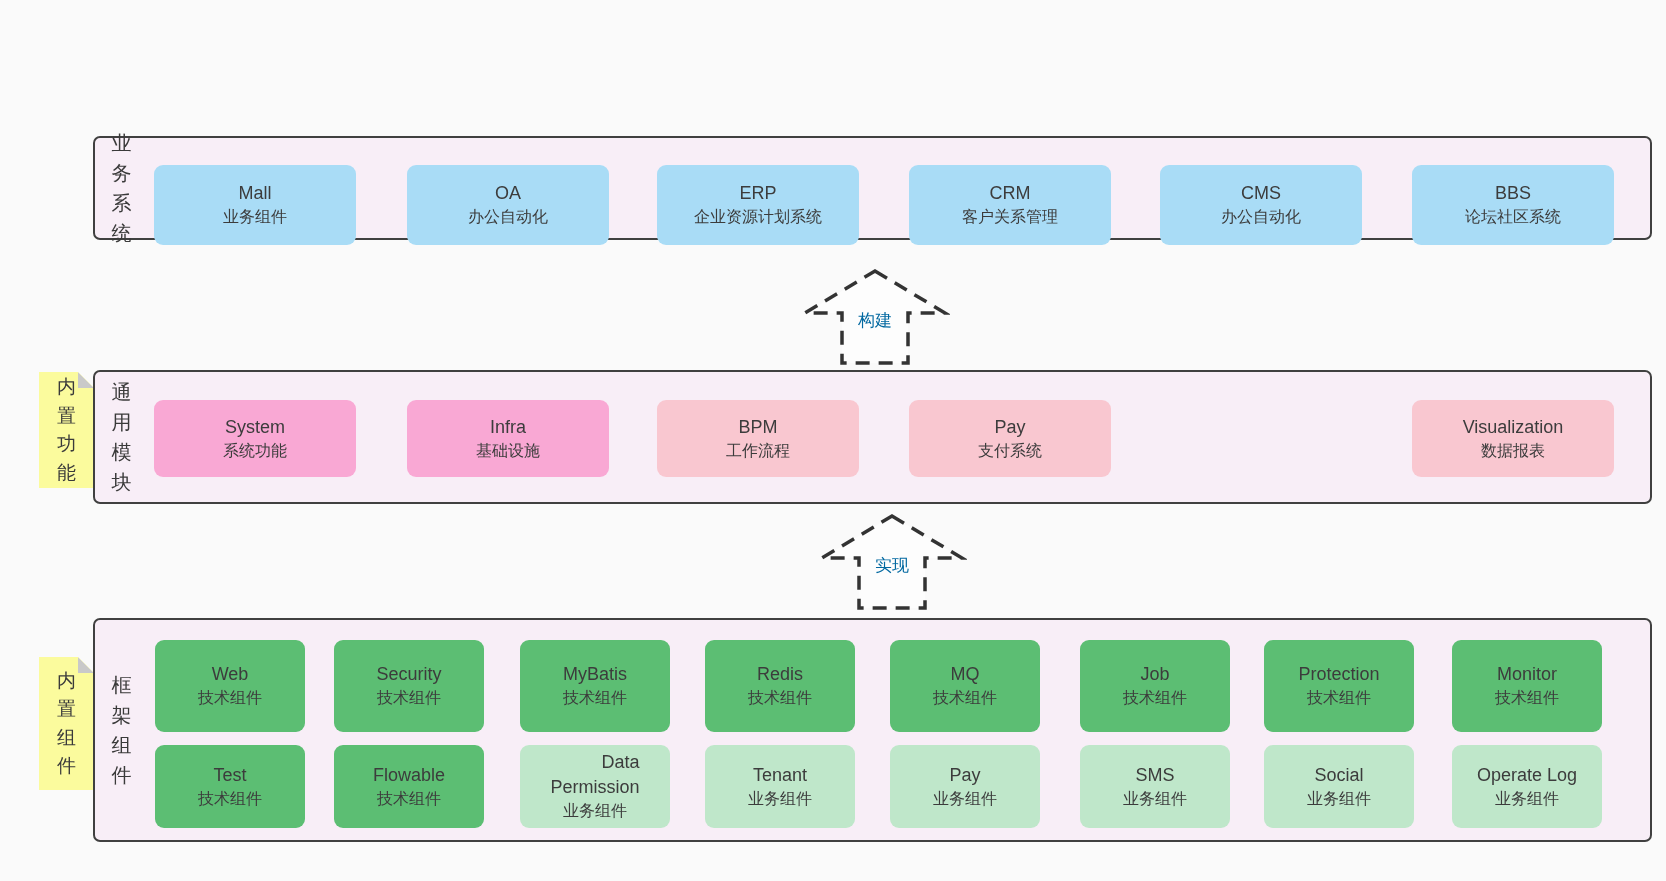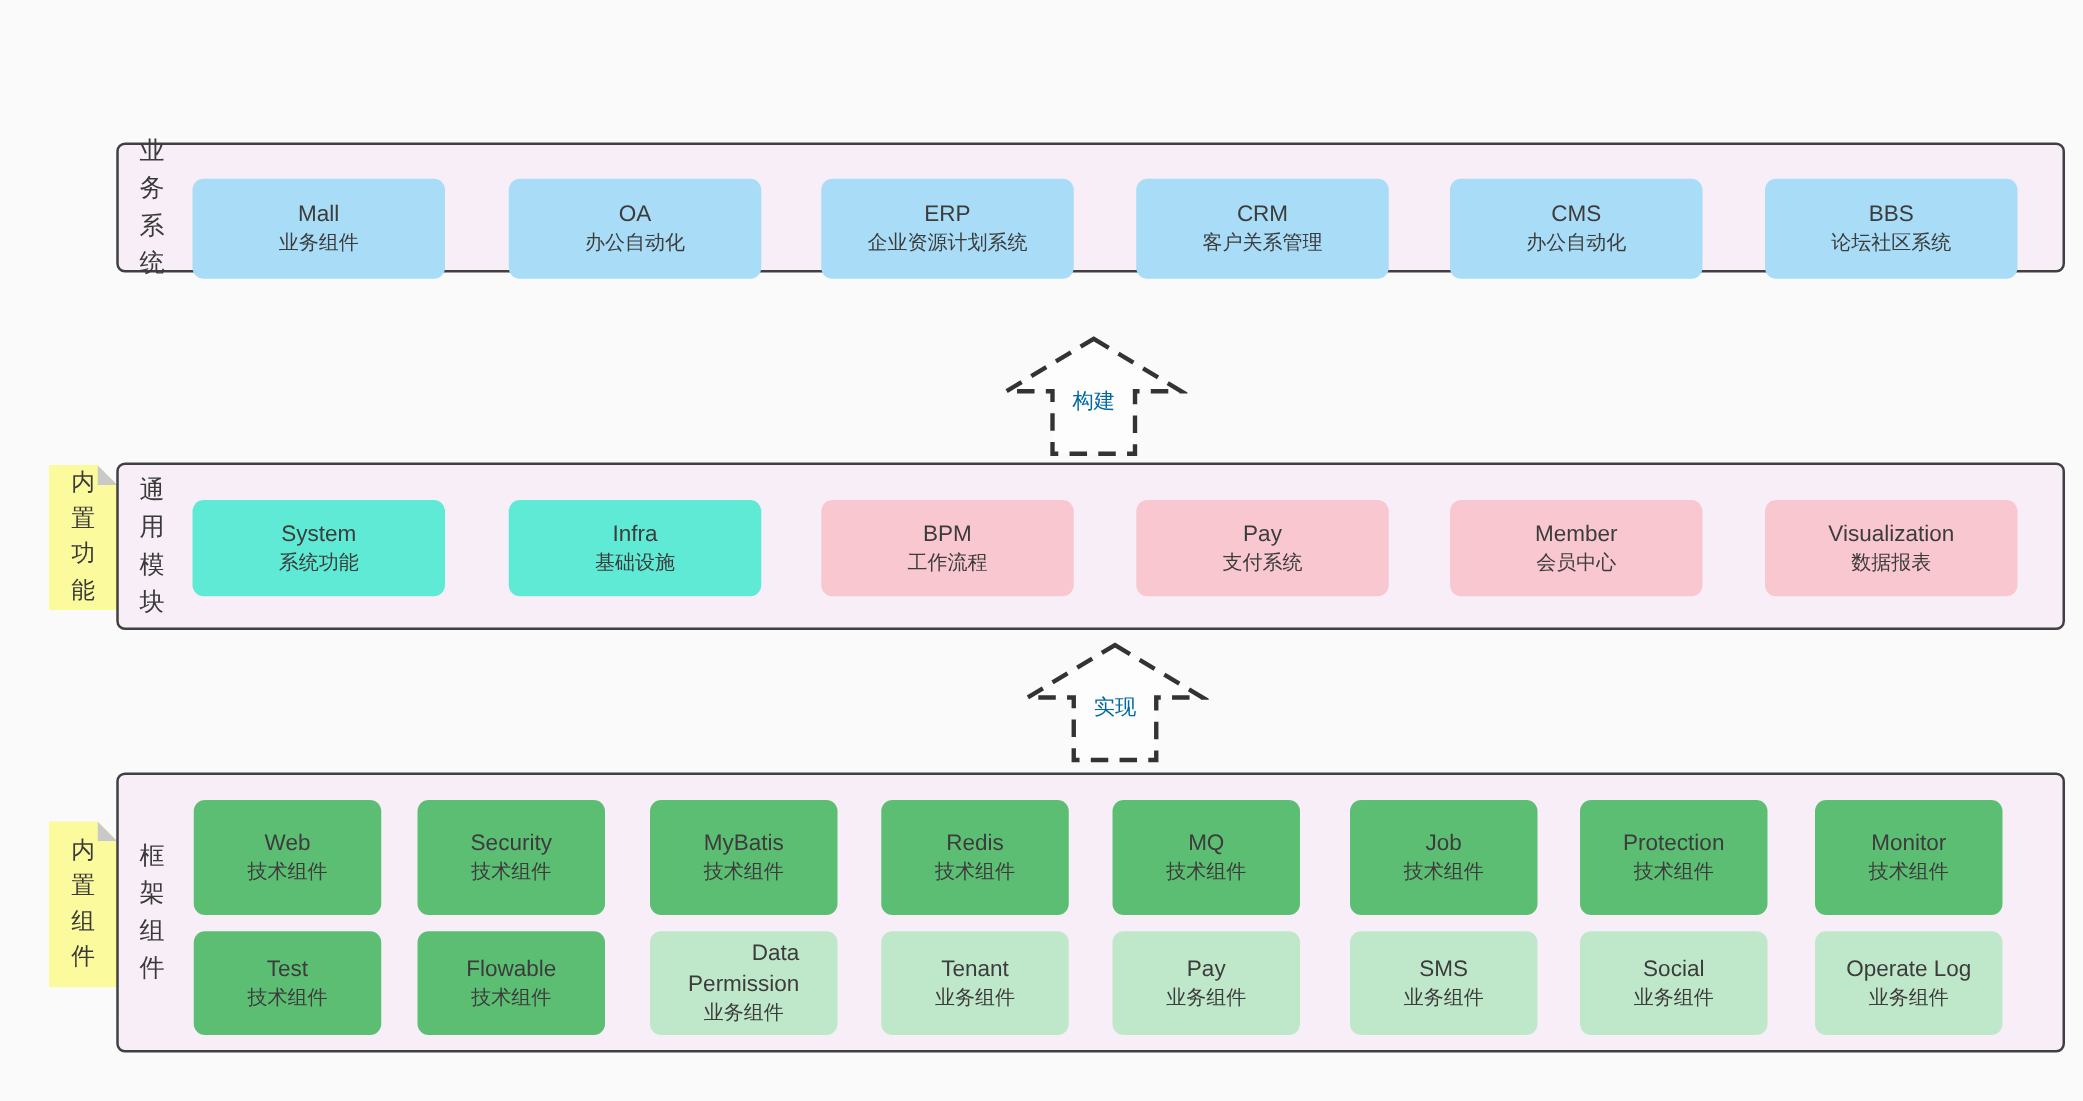--- a/index.html
+++ b/index.html
@@ -23,40 +23,40 @@
   }
   #sticky-features{top:372px;height:116px;}
   #sticky-components{top:657px;height:133px;}
 
   
   .layer{
     position:absolute;left:93px;width:1559px;
     background:#f8eef7;border:2px solid #404040;border-radius:7px;
     box-sizing:border-box;z-index:2;
   }
-  #business{top:114px;height:104px;}
+  #business{top:136px;height:104px;}
   #modules{top:370px;height:134px;}
   #components{top:618px;height:224px;}
 
   .side-label{
     position:absolute;left:15px;top:50%;transform:translateY(-50%);
     width:23px;font-size:20px;line-height:1.5;text-align:center;
     word-break:break-all;color:#3a3a3a;
   }
 
   
   .box{
     position:absolute;border-radius:9px;display:flex;flex-direction:column;
     align-items:center;justify-content:center;text-align:right;
     box-sizing:border-box;padding:2px 4px;
   }
   .box-title{font-size:18px;line-height:1.4;white-space:pre-line;}
   .box-subtitle{font-size:16px;line-height:1.4;white-space:pre-line;}
   .blue{background:#a9dcf6;}
-  .red{background:#5eead4;}
+  .red{background:#f9a8d4;}
   .pink{background:#f9c7d0;}
   .green{background:#5cbe73;}
   .greenlight{background:#bfe7ca;}
 
   
   #business .box,#modules .box{width:202px;}
   #business .box{top:27px;height:80px;}
   #modules .box{top:28px;height:77px;}
   .c1{left:59px}.c2{left:312px}.c3{left:562px}.c4{left:814px}.c5{left:1065px}.c6{left:1317px}
 
@@ -146,24 +146,20 @@
       <span class="box-subtitle">基础设施</span>
     </div>
     <div class="box pink c3">
       <span class="box-title">BPM</span>
       <span class="box-subtitle">工作流程</span>
     </div>
     <div class="box pink c4">
       <span class="box-title">Pay</span>
       <span class="box-subtitle">支付系统</span>
     </div>
-    <div class="box pink c5">
-      <span class="box-title">Member</span>
-      <span class="box-subtitle">会员中心</span>
-    </div>
     <div class="box pink c6">
       <span class="box-title">Visualization</span>
       <span class="box-subtitle">数据报表</span>
     </div>
   </div>
 
   <div class="arrow" id="arrow-implement">
     <svg width="150" height="102" viewBox="0 0 150 102">
       <polygon points="75,5 145,47 108,47 108,97 42,97 42,47 5,47" fill="#fdfdfd" stroke="#333333" stroke-width="3.5" stroke-dasharray="14 9"></polygon>
     </svg>

